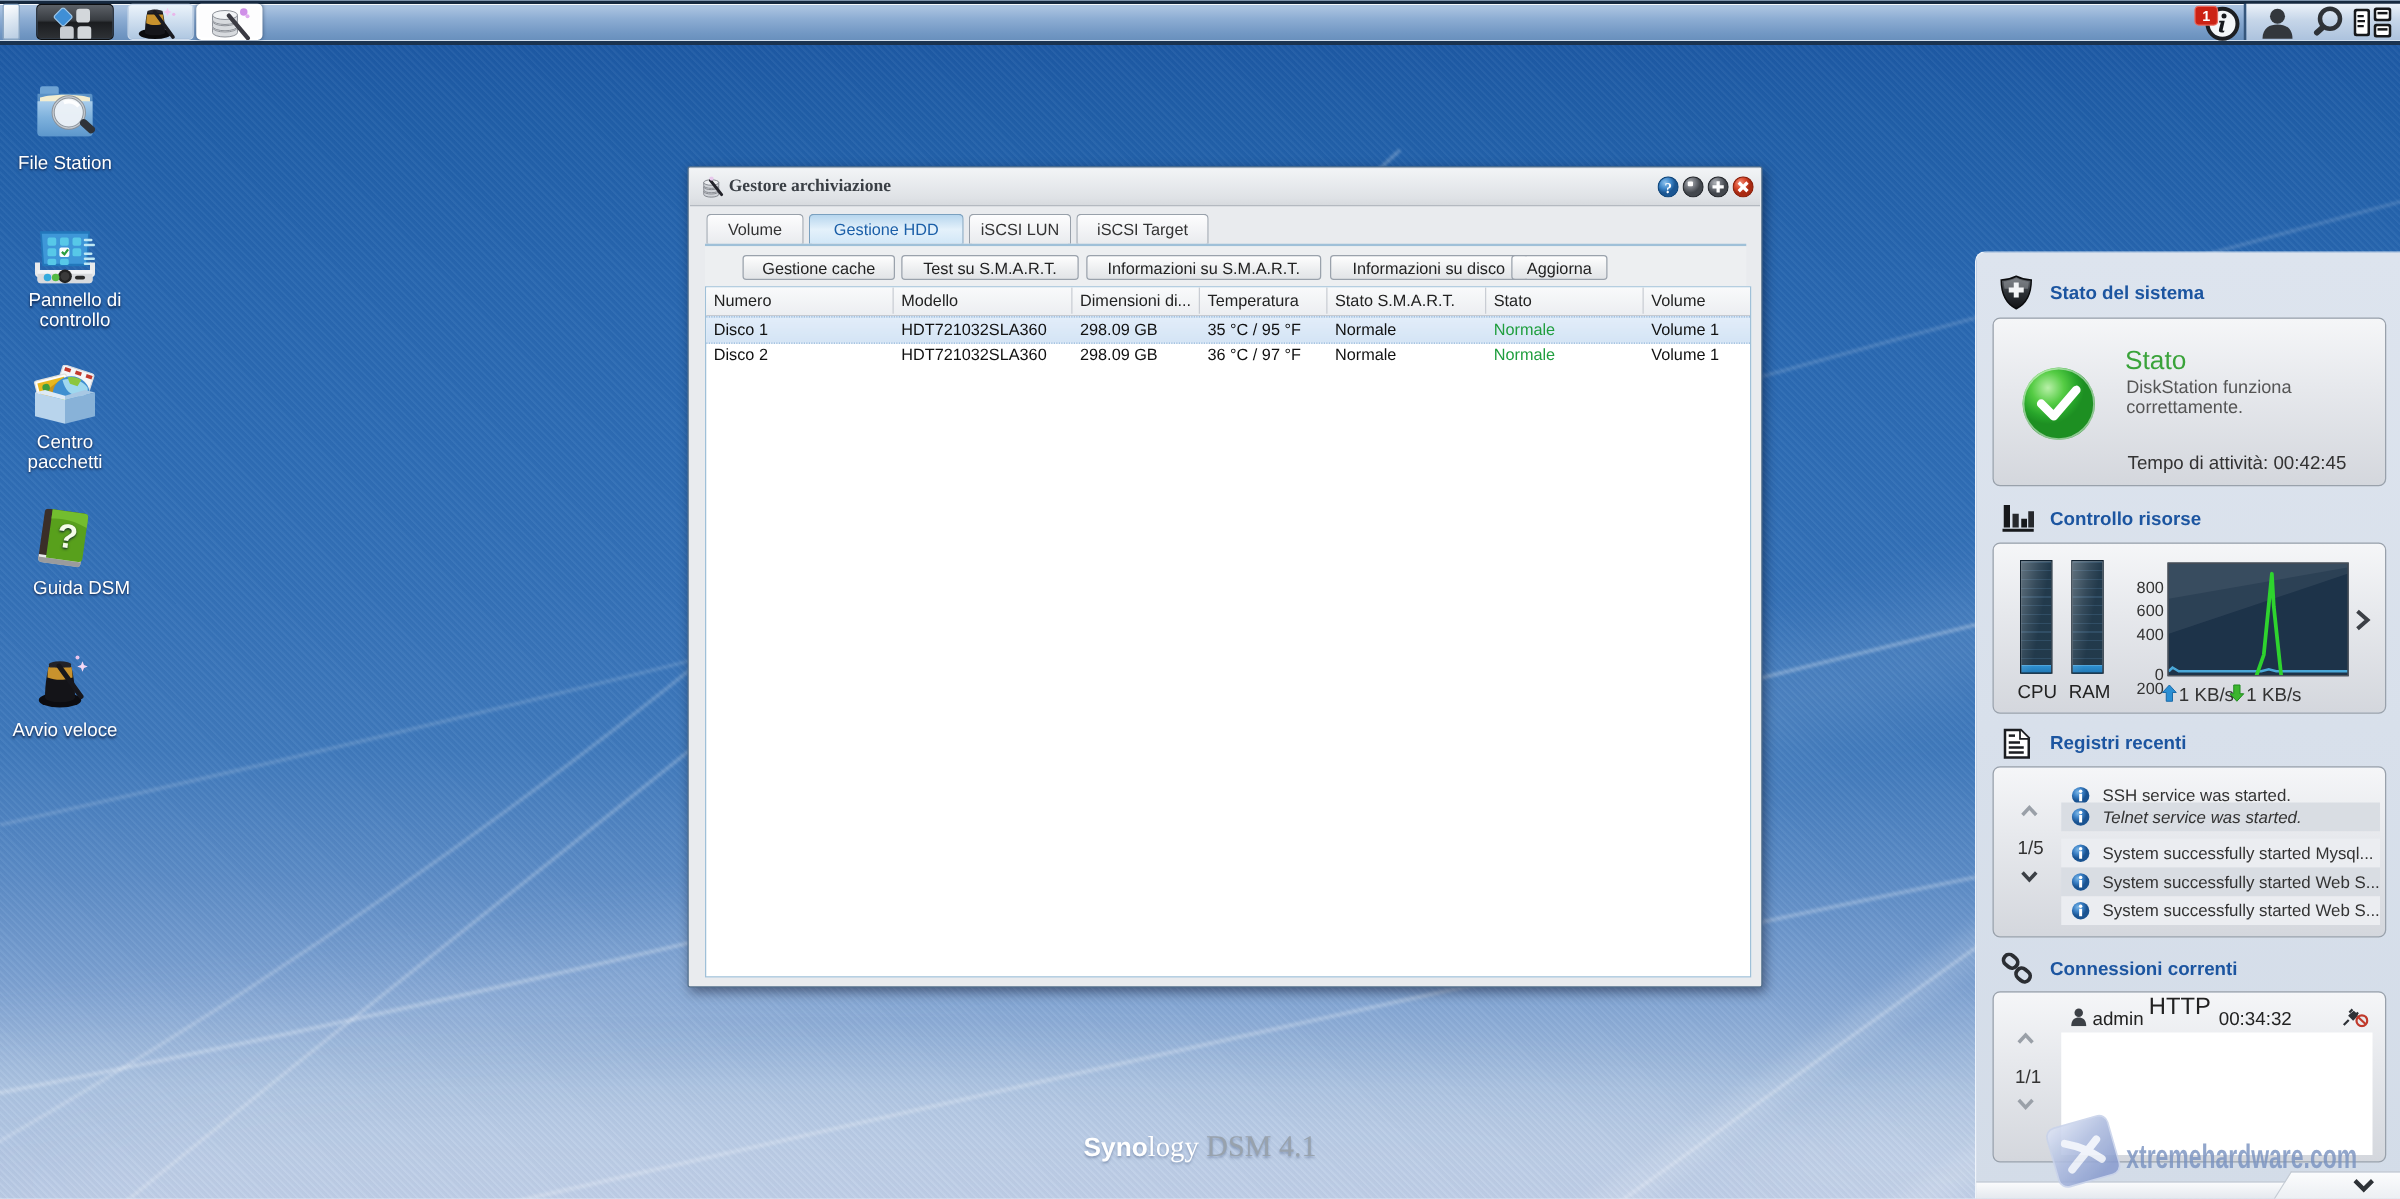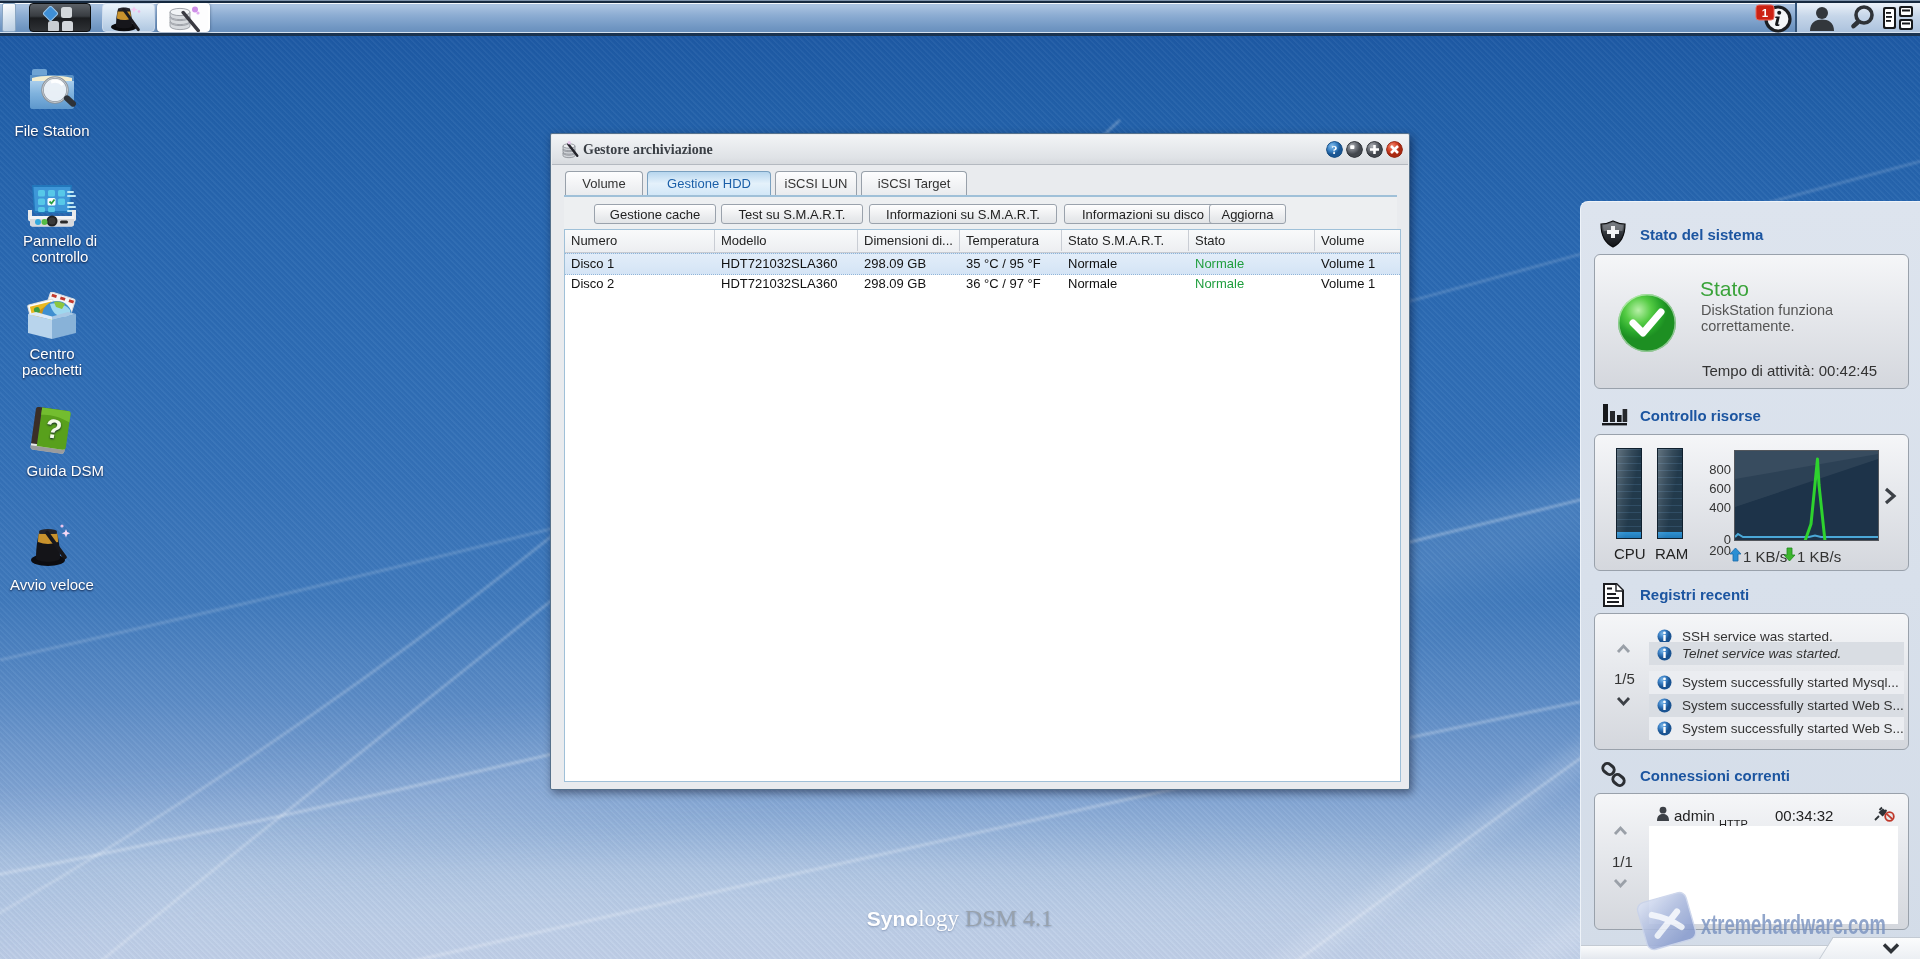--- a/index.html
+++ b/index.html
@@ -548,21 +548,21 @@
       </svg>
   <div class="pgnum" style="left:17px;top:59px;">1/1</div>
   <svg class="pgup" style="left:18px;top:84px;" width="15" height="11" viewBox="0 0 15 11">
         <path d="M 2,2 L 7.5,8 L 13,2" stroke="#9aa0a8" stroke-width="2.8" fill="none"></path>
       </svg>
   <svg style="position:absolute;left:61px;top:12px;" width="14" height="15" viewBox="0 0 14 15">
    <circle cx="7" cy="4.2" r="3.4" fill="#3c4046"></circle>
         <path d="M 1,15 C 1,9.5 4,8 7,8 C 10,8 13,9.5 13,15 Z" fill="#3c4046"></path>
   </svg>
   <div style="position:absolute;left:79px;top:13px;font-size:15px;color:#222;">admin</div>
-  <div style="position:absolute;left:124px;top:24px;font-size:11px;color:#222;">HTTP</div>
+  <div style="position:absolute;left:124px;top:1px;font-size:19px;color:#222;">HTTP</div>
   <div style="position:absolute;left:180px;top:13px;font-size:15px;color:#222;">00:34:32</div>
   <svg style="position:absolute;left:278px;top:11px;" width="22" height="17" viewBox="0 0 22 17">
    <path d="M 2,15 L 6,11 M 6.5,5 L 9,2.5 M 11,7.5 L 13.5,5" stroke="#2e3237" stroke-width="1.8" fill="none"></path>
    <path d="M 5.5,7.5 L 9.5,11.5 C 11,10.5 13,8 13.5,6.5 L 10,3.5 C 8.5,4.5 6.5,6.5 5.5,7.5 Z" fill="#2e3237"></path>
    <circle cx="16.5" cy="11.5" r="4.3" fill="#e8e9eb" stroke="#c0392b" stroke-width="1.8"></circle>
    <path d="M 13.6,8.8 L 19.4,14.2" stroke="#c0392b" stroke-width="1.8"></path>
   </svg>
   <div style="position:absolute;left:54px;top:32px;width:249px;height:98px;background:#fff;"></div>
  </div>
  <svg width="0" height="0">

